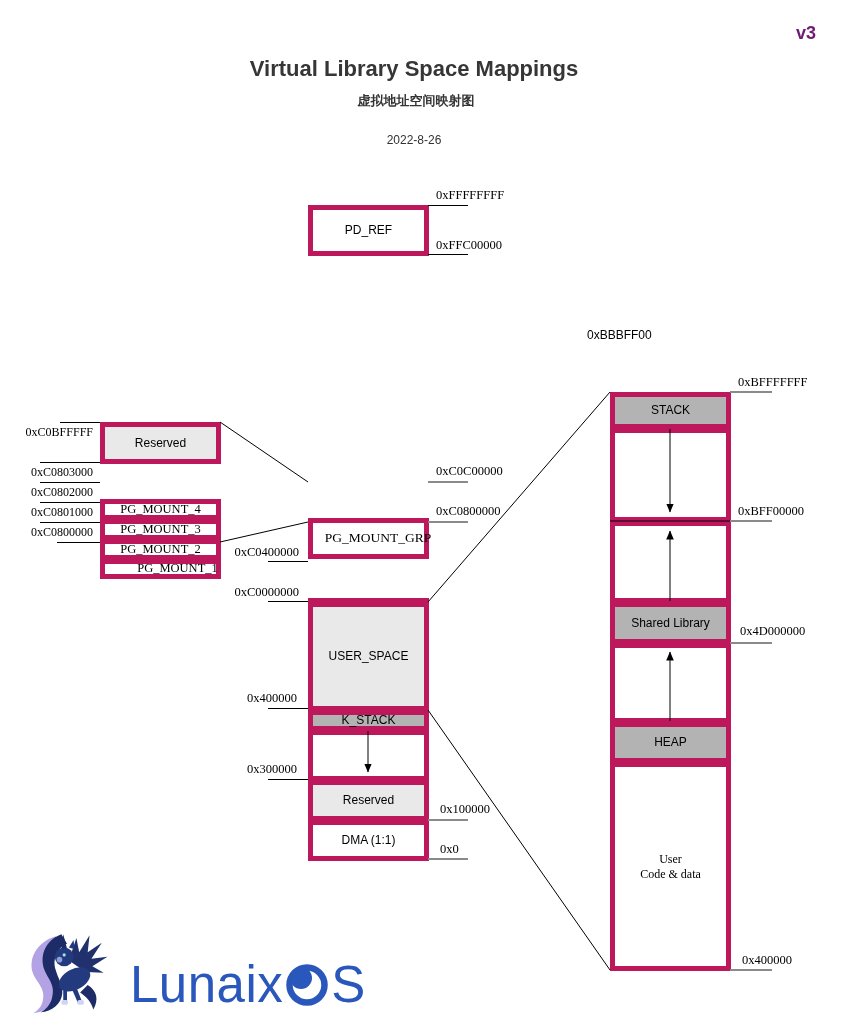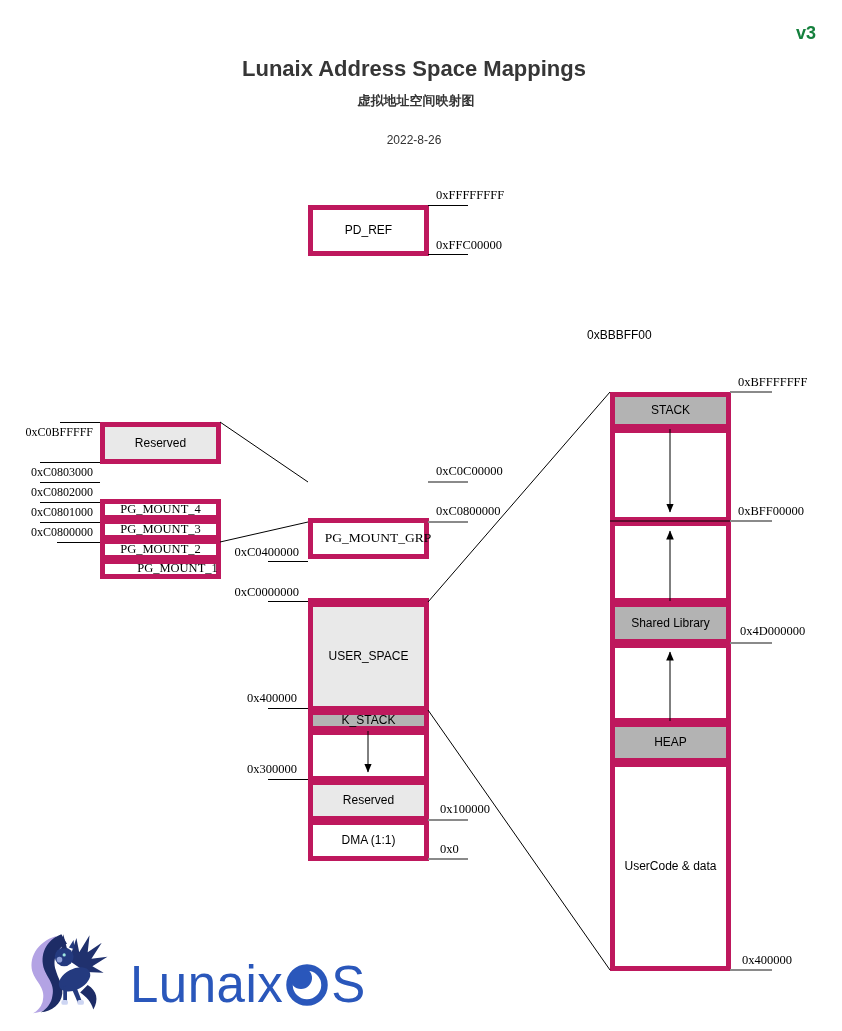--- a/index.html
+++ b/index.html
@@ -5,21 +5,21 @@
   :root{
     --gray-fill:#b3b3b3;
     --light-fill:#e9e9e9;
     --logo-blue:#2a57bb;
   }
   html,body{margin:0;padding:0;background:#fff;}
   .canvas{position:relative;width:842px;height:1031px;background:#ffffff;
           font-family:"Liberation Sans",sans-serif;color:#000;overflow:hidden;}
 
   
-  .version{position:absolute;top:23px;right:26px;font-size:18px;font-weight:bold;color:#15803d;}
+  .version{position:absolute;top:23px;right:26px;font-size:18px;font-weight:bold;color:#701a75;}
   .title{position:absolute;top:56px;left:0;width:828px;text-align:center;
          font-size:22px;font-weight:bold;color:#363636;}
   .subtitle{position:absolute;top:92px;left:0;width:832px;text-align:center;
             font-size:13px;font-weight:bold;color:#333;}
   .date{position:absolute;top:133px;left:0;width:828px;text-align:center;
         font-size:12px;color:#333;}
 
   
   .box{position:absolute;box-sizing:border-box;border:5px solid #be185d;background:#fff;
        display:flex;align-items:center;justify-content:center;text-align:center;
@@ -46,21 +46,21 @@
   .logo-text{display:flex;align-items:center;color:var(--logo-blue);
              font-size:51px;letter-spacing:0.5px;line-height:1;margin-left:4px;margin-top:28px;}
   .logo-text .moon-o{margin:0 1px;display:block;}
 </style>
 </head>
 <body>
 
 <div class="canvas">
 
   <div class="version">v3</div>
-  <div class="title">Lunaix Address Space Mappings</div>
+  <div class="title">Virtual Library Space Mappings</div>
   <div class="subtitle">虚拟地址空间映射图</div>
   <div class="date">2022-8-26</div>
 
   <div class="box" style="left:308px;top:205px;width:121px;height:51px;">
       <span>PD_REF</span>
     </div>
   <div class="box serif" style="left:308px;top:482px;width:121px;height:41px;padding-left:19px;">
       <span>PG_MOUNT_GRP</span>
     </div>
   <div class="box serif" style="left:308px;top:562px;width:121px;height:41px;">
@@ -137,21 +137,21 @@
     </div>
   <div class="box" style="left:610px;top:428px;width:121px;height:94px;"></div>
   <div class="box" style="left:610px;top:521px;width:121px;height:82px;"></div>
   <div class="box fill-gray" style="left:610px;top:602px;width:121px;height:42px;">
       <span>Shared Library</span>
     </div>
   <div class="box" style="left:610px;top:643px;width:121px;height:80px;"></div>
   <div class="box fill-gray" style="left:610px;top:722px;width:121px;height:41px;">
       <span>HEAP</span>
     </div>
-  <div class="box" style="left:610px;top:762px;width:121px;height:209px;">
+  <div class="box" style="left:610px;top:762px;width:121px;height:209px;flex-direction:column;font-family:Liberation Serif, serif;">
     <span>User</span>
     <span>Code &amp; data</span>
   </div>
 
   <div class="addr sans" style="left:587px;top:328px;">0xBBBFF00</div>
   <div class="addr" style="left:738px;top:375px;">0xBFFFFFFF</div>
   <div class="addr" style="left:738px;top:504px;">0xBFF00000</div>
   <div class="addr" style="left:740px;top:624px;">0x4D000000</div>
   <div class="addr" style="left:742px;top:953px;">0x400000</div>
 

